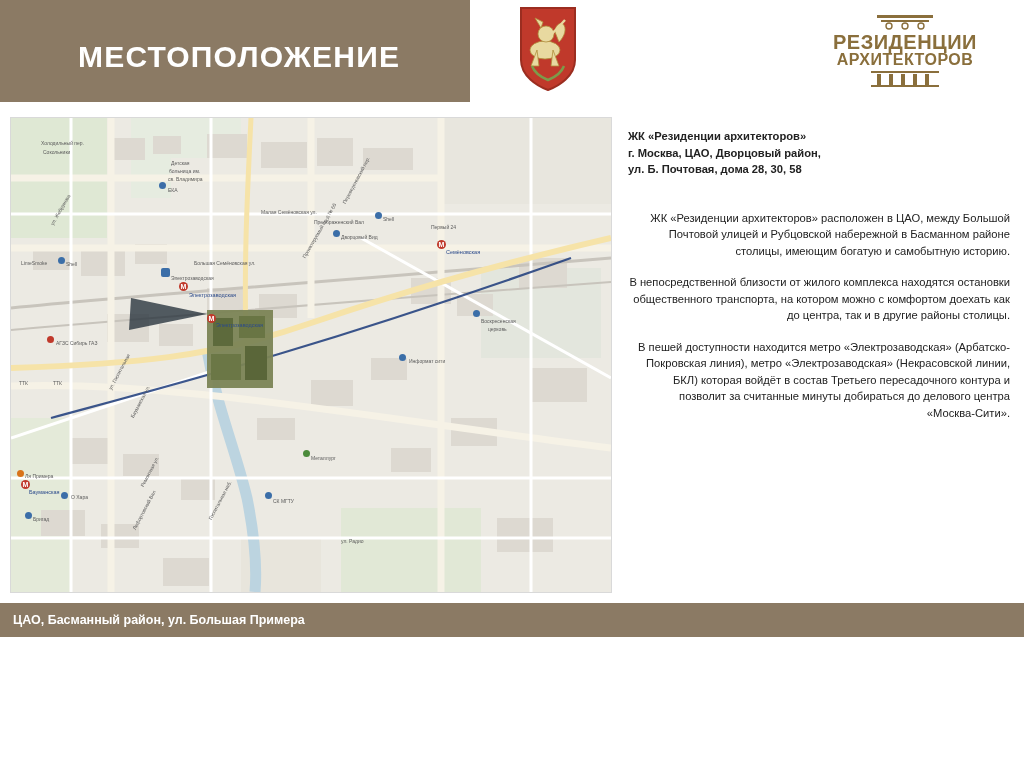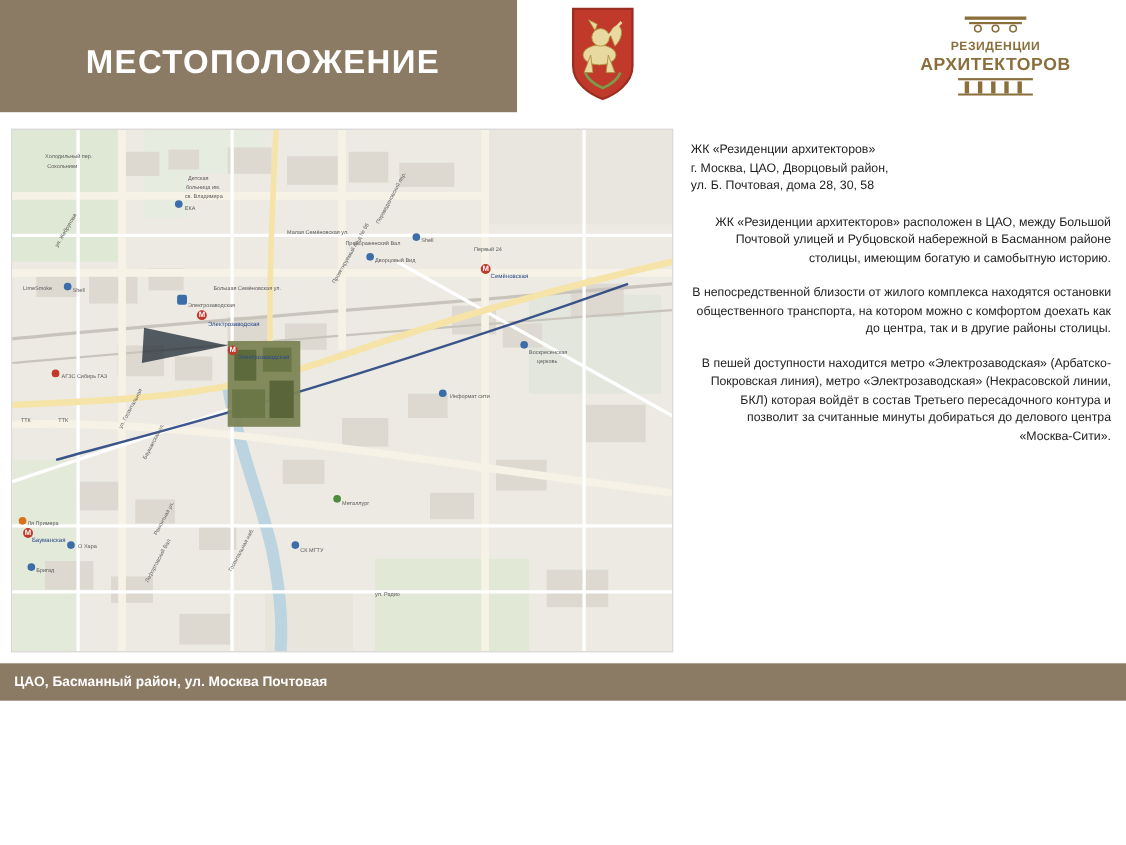--- a/index.html
+++ b/index.html
@@ -52,21 +52,21 @@
     width: 170px;
     height: 74px;
     text-align: center;
   }
   .logo-mark {
     height: 20px;
     margin-bottom: 2px;
   }
   .logo-line1 {
     color: #8a6f3c;
-    font-size: 11px;
+    font-size: 20px;
     font-weight: bold;
     letter-spacing: 0.5px;
     line-height: 17px;
   }
   .logo-line2 {
     color: #8a6f3c;
     font-size: 16px;
     font-weight: bold;
     letter-spacing: 0.5px;
     line-height: 17px;
@@ -140,22 +140,22 @@
   .text-col {
     position: absolute;
     left: 628px;
     top: 128px;
     width: 382px;
     color: #222222;
     font-size: 11.2px;
     line-height: 16.5px;
   }
   .addr-block {
-    font-weight: normal;
-    margin-bottom: 16px;
+    font-weight: bold;
+    margin-bottom: 32px;
     line-height: 16.5px;
   }
   .metro-block {
     margin-bottom: 16px;
   }
   .para {
     margin-bottom: 15px;
     text-align: right;
   }
 
@@ -373,13 +373,13 @@
     <div>ЖК «Резиденции архитекторов»</div>
     <div>г. Москва, ЦАО, Дворцовый район,</div>
     <div>ул. Б. Почтовая, дома 28, 30, 58</div>
   </div>
   <p class="para">ЖК «Резиденции архитекторов» расположен в ЦАО, между Большой Почтовой улицей и Рубцовской набережной в Басманном районе столицы, имеющим богатую и самобытную историю.</p>
   <p class="para">В непосредственной близости от жилого комплекса находятся остановки общественного транспорта, на котором можно с комфортом доехать как до центра, так и в другие районы столицы.</p>
   <p class="para">В пешей доступности находится метро «Электрозаводская» (Арбатско-Покровская линия), метро «Электрозаводская» (Некрасовской линии, БКЛ) которая войдёт в состав Третьего пересадочного контура и позволит за считанные минуты добираться до делового центра «Москва-Сити».</p>
 </div>
 
 <div class="footer-band"></div>
-<div class="footer-text">ЦАО, Басманный район, ул. Москва Почтовая</div>
+<div class="footer-text">ЦАО, Басманный район, ул. Большая Примера</div>
 
 </body></html>

